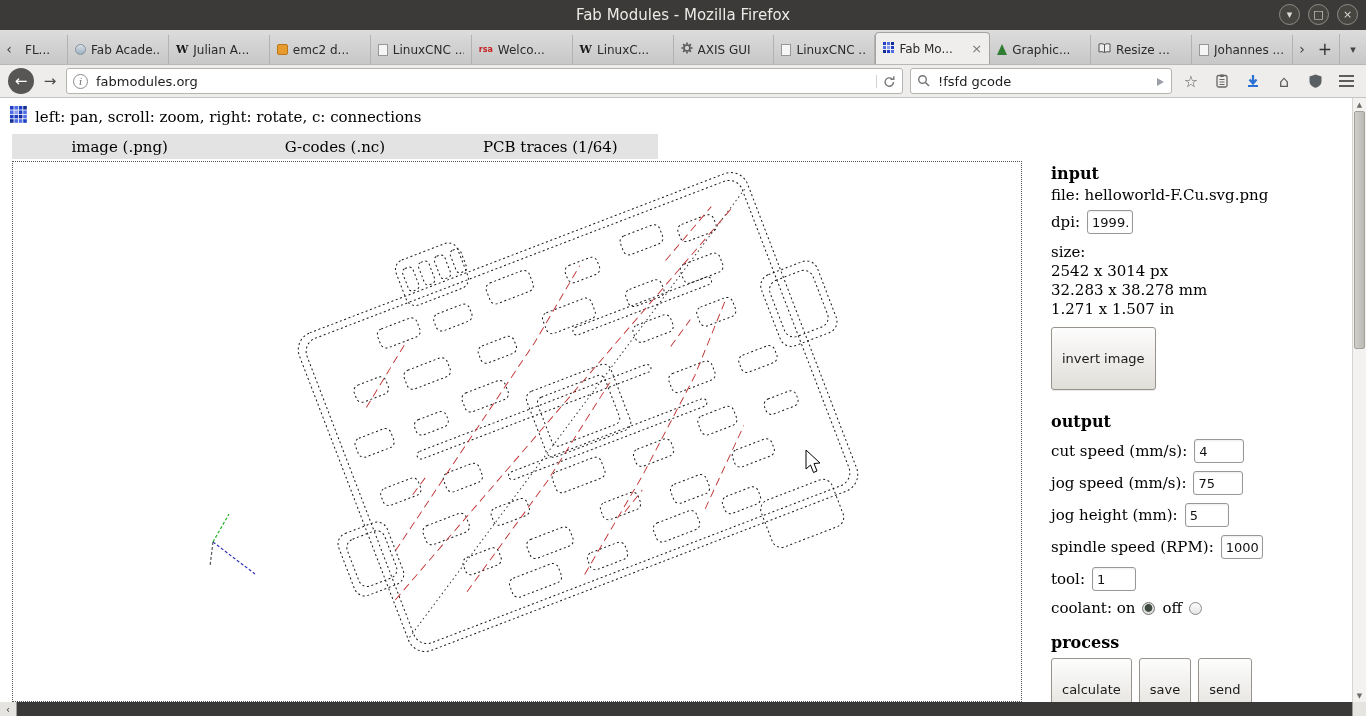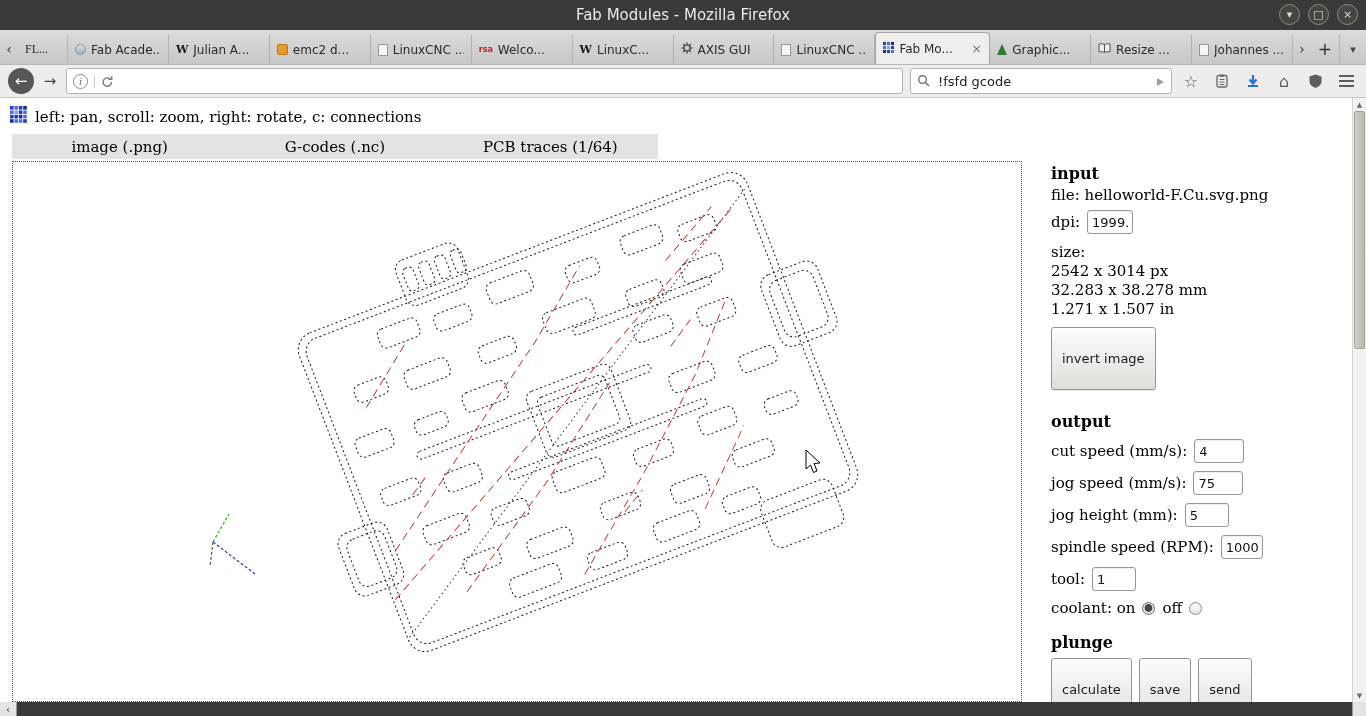--- a/index.html
+++ b/index.html
@@ -8,21 +8,21 @@
   
   .titlebar{height:30px;background:#3b3a38;display:flex;align-items:center;justify-content:center;position:relative;}
   .title{color:#eceae6;font-size:15px;}
   .win-controls{position:absolute;right:8px;top:4px;display:flex;gap:8px;}
   .wbtn{width:21px;height:21px;border-radius:50%;border:1px solid #8f8d89;color:#dcdad6;font-size:11px;line-height:1;display:flex;align-items:center;justify-content:center;background:#46453f;box-sizing:border-box;cursor:default;}
 
   
   .tabbar{height:34px;background:linear-gradient(#dcdcdc,#c7c7c7);display:flex;align-items:flex-end;overflow:hidden;}
   .tabscroll{flex:0 0 18px;height:30px;display:flex;align-items:center;justify-content:center;color:#3c3c3c;font-size:14px;}
   .tab{flex:1 1 0;min-width:0;height:29px;display:flex;align-items:center;gap:5px;padding:0 7px;border-right:1px solid #b2b2b2;font-size:12px;color:#2a2a2a;white-space:nowrap;overflow:hidden;box-sizing:border-box;}
-  .tab.first{flex:0 0 50px;font-family:Liberation Serif, serif;}
+  .tab.first{flex:0 0 50px;}
   .tab.active{background:#efeeec;border:1px solid #a3a3a3;border-bottom:none;border-radius:4px 4px 0 0;height:32px;flex:1.15 1 0;}
   .tlabel{flex:1;overflow:hidden;white-space:nowrap;}
   .tclose{color:#777;font-size:13px;margin-left:2px;}
   .newtab{flex:0 0 28px;height:30px;display:flex;align-items:center;justify-content:center;color:#333;font-size:17px;}
   .tabdrop{flex:0 0 26px;height:30px;display:flex;align-items:center;justify-content:center;color:#444;font-size:11px;border-left:1px solid #b2b2b2;}
   .fav{flex:none;display:inline-block;}
   .fav.globe{width:11px;height:11px;border-radius:50%;border:1px solid #87929c;background:linear-gradient(#d8e0e8,#9fb0c0);box-sizing:border-box;}
   .fav.wiki{font:bold 11px "DejaVu Serif","Liberation Serif",serif;color:#1a1a1a;}
   .fav.emc{width:11px;height:11px;border-radius:2px;background:#e79b2f;border:1px solid #bb7716;box-sizing:border-box;}
   .fav.page{width:10px;height:12px;background:#f6f6f6;border:1px solid #979797;box-sizing:border-box;}
@@ -180,20 +180,21 @@
 </div>
 
 <div class="navbar">
   <div class="backbtn">
       <span>←</span>
     </div>
   <div class="fwdbtn"><span>→</span></div>
 
   <div class="urlbar">
     <span class="infoicon">i</span>
+    <input class="fieldtext" value="fabmodules.org" style="">
     <span class="reloadseg">
         <svg width="13" height="13">
           <path d="M10.5 7a4.2 4.2 0 1 1-1.3-3" fill="none" stroke="#777" stroke-width="1.4"></path>
           <path d="M10.8 1.2 V4.4 H7.6" fill="none" stroke="#777" stroke-width="1.4"></path>
         </svg>
       </span>
   </div>
 
   <div class="searchbar">
     <span><svg width="13" height="13">
@@ -382,21 +383,21 @@
       <span>tool:</span>
       <input class="ginput w44" value="1" style="">
     </div>
     <div class="orow">
       <span>coolant: on</span>
       <span class="radio sel"></span>
       <span>off</span>
       <span class="radio"></span>
     </div>
 
-    <div class="phead mt16">plunge</div>
+    <div class="phead mt16">process</div>
     <div class="btnrow">
       <button class="gbtn">calculate</button>
       <button class="gbtn">save</button>
       <button class="gbtn">send</button>
     </div>
     <div class="pline mt12">send command:</div>
 
   </div>
 
   <div class="vscroll">

